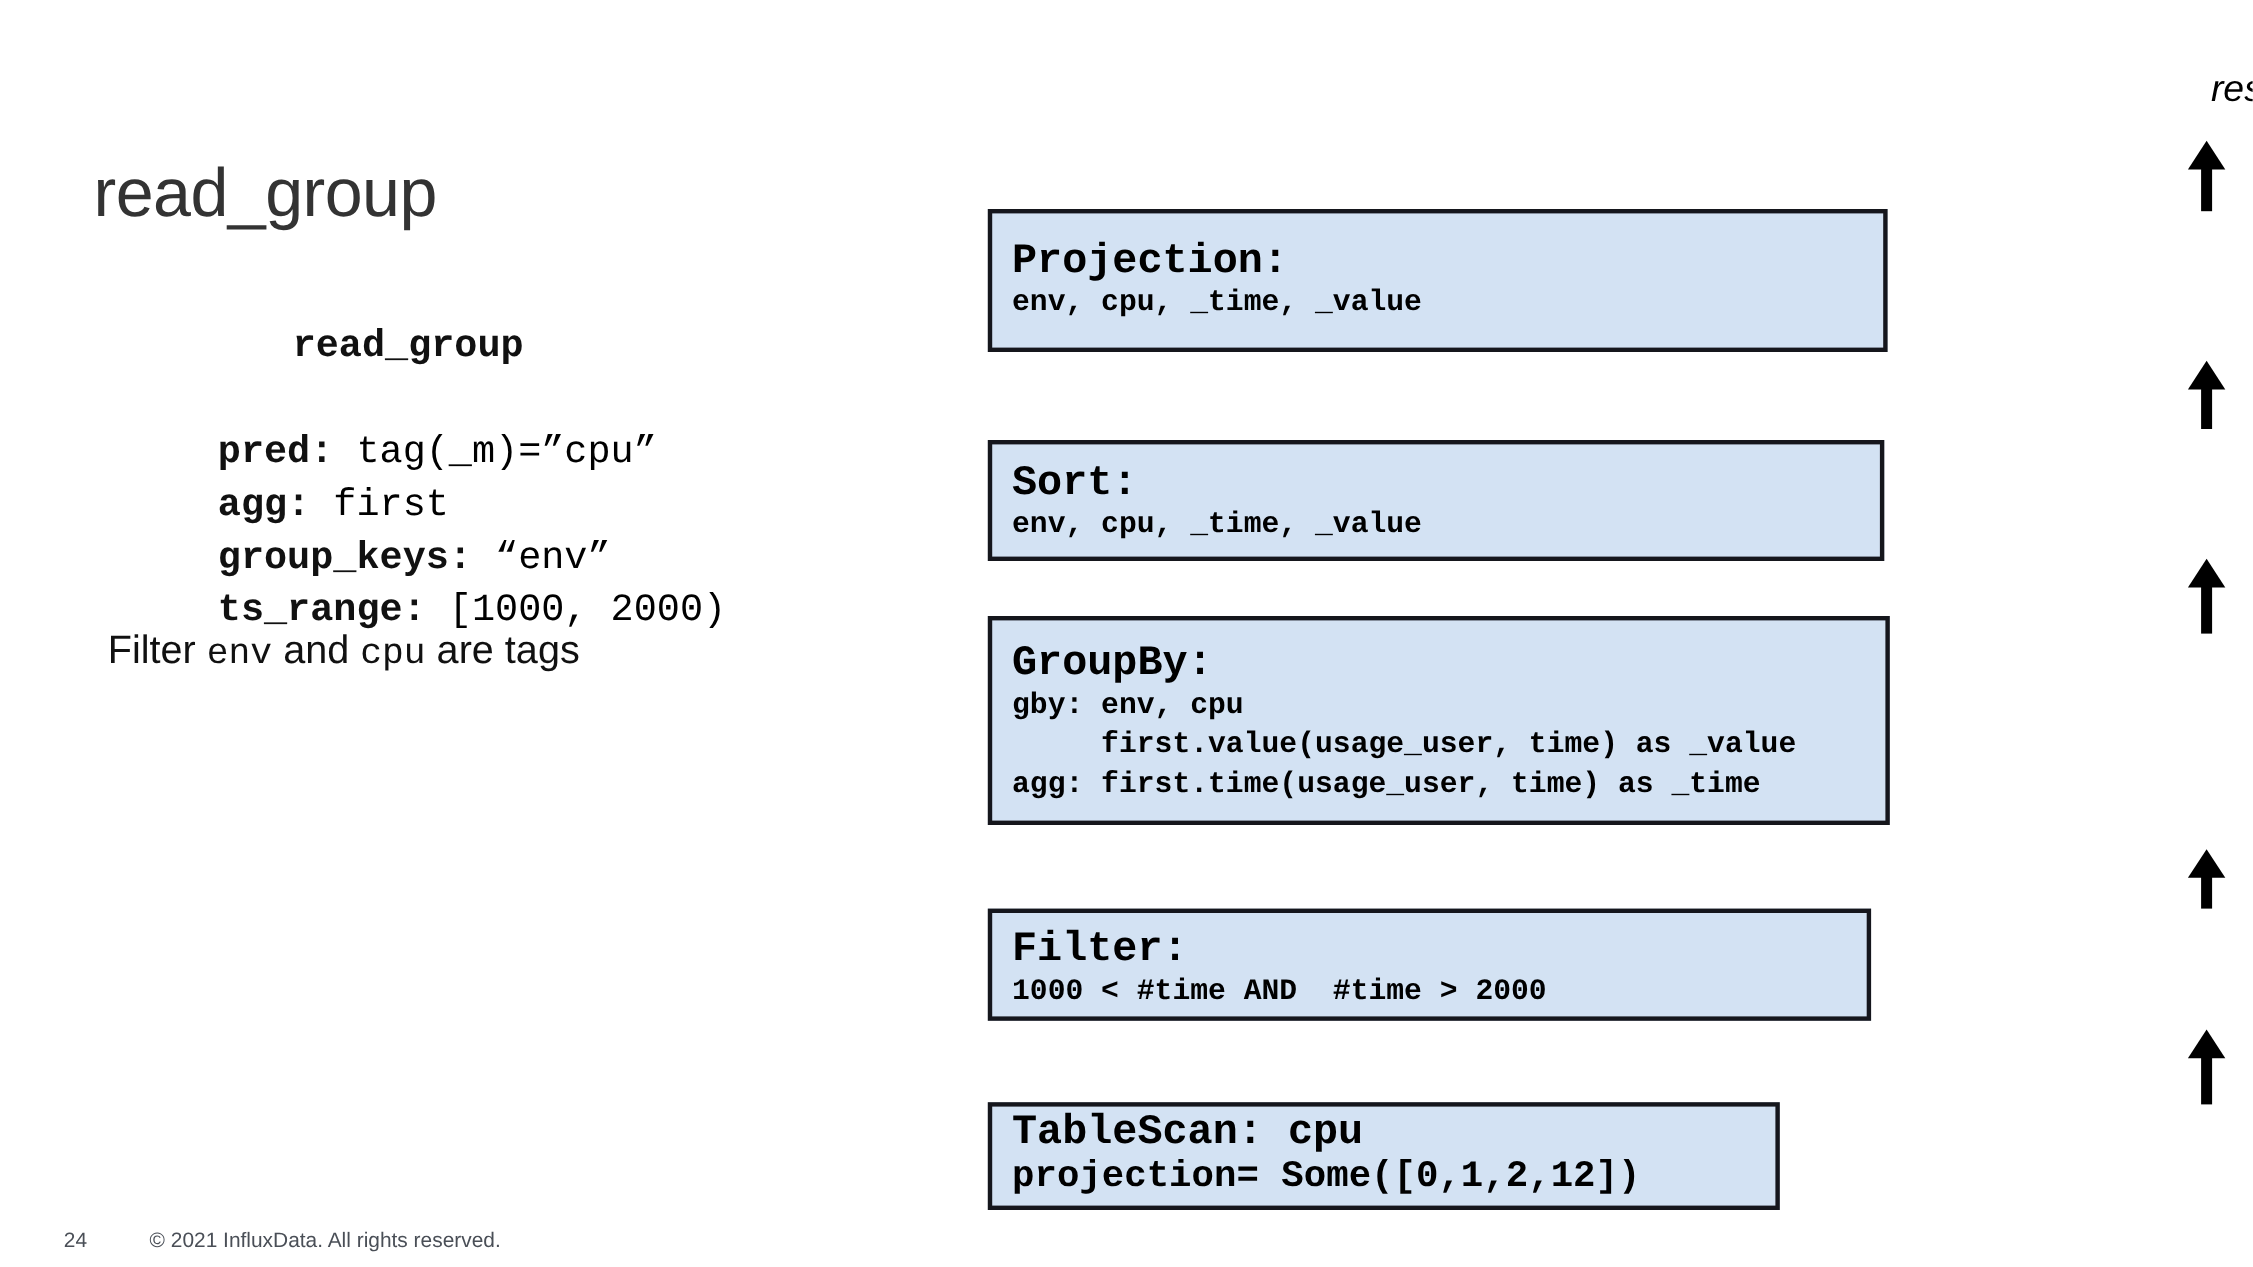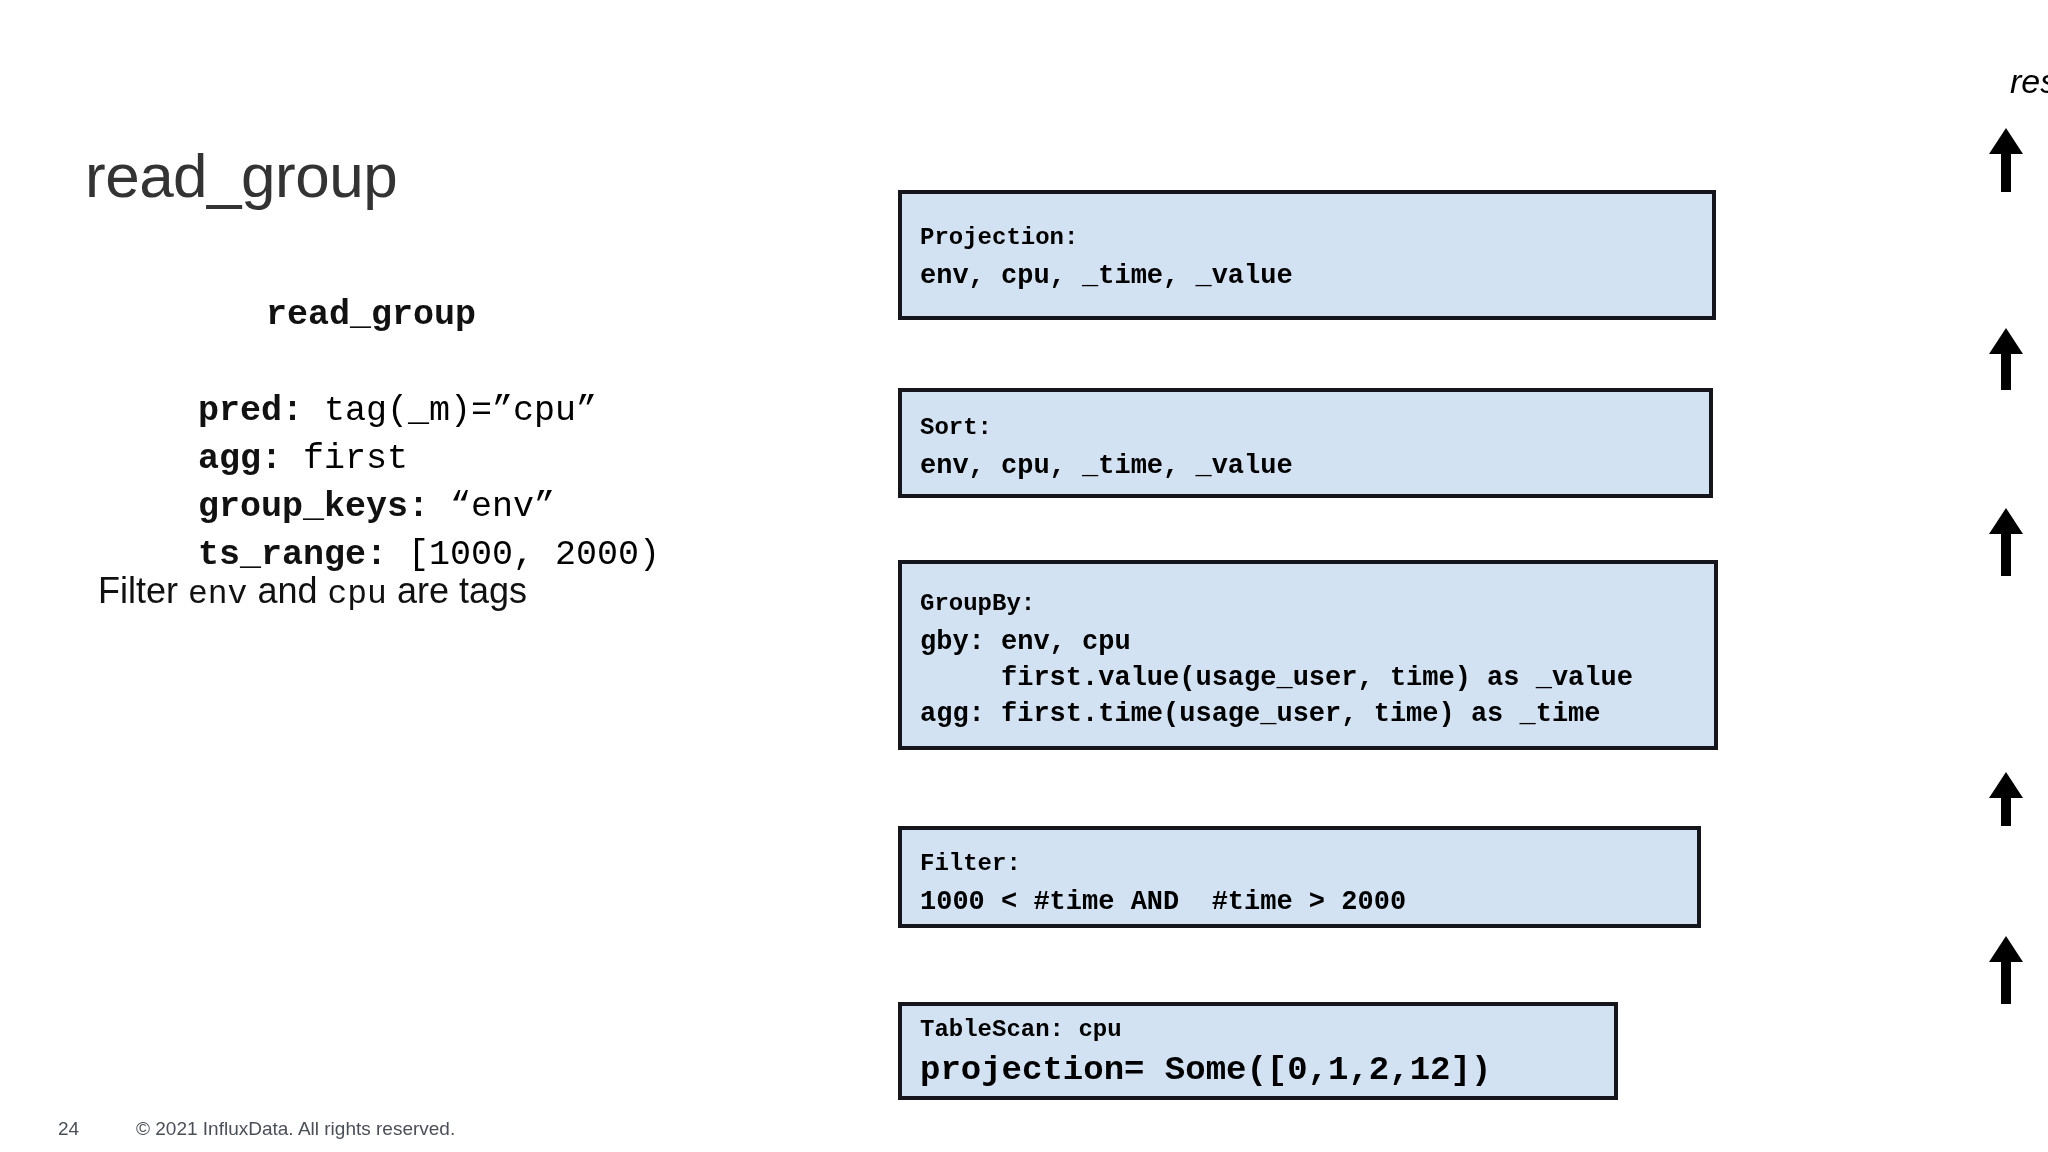--- a/index.html
+++ b/index.html
@@ -110,21 +110,21 @@
     position: absolute;
     box-sizing: border-box;
     background: #d3e2f3;
     border: 4px solid #15161c;
     padding-left: 18px;
     overflow: hidden;
   }
   .box-title {
     font-family: "Liberation Mono", monospace;
     font-weight: bold;
-    font-size: 24px;
+    font-size: 38px;
     line-height: 40px;
     color: #000000;
     white-space: pre;
   }
   .box-line {
     font-family: "Liberation Mono", monospace;
     font-weight: bold;
     font-size: 27px;
     line-height: 36px;
     color: #000000;
@@ -184,21 +184,21 @@
     <div class="arrow" style="left:1121px; top:150px; height:42px;"></div>
 
     <div class="plan-box" style="left:18px; top:190px; width:818px; height:130px; padding-top:24px;">
       <div class="box-title">Projection:</div>
       <div class="box-line">env, cpu, _time, _value</div>
     </div>
 
     <div class="arrow-head" style="left:1109px; top:328px;"></div>
     <div class="arrow" style="left:1121px; top:350px; height:40px;"></div>
 
-    <div class="plan-box" style="left:18px; top:388px; width:815px; height:110px; padding-top:16px;">
+    <div class="plan-box" style="left:18px; top:400px; width:815px; height:110px; padding-top:16px;">
       <div class="box-title">Sort:</div>
       <div class="box-line">env, cpu, _time, _value</div>
     </div>
 
     <div class="arrow-head" style="left:1109px; top:508px;"></div>
     <div class="arrow" style="left:1121px; top:530px; height:46px;"></div>
 
     <div class="plan-box" style="left:18px; top:560px; width:820px; height:190px; padding-top:20px;">
       <div class="box-title">GroupBy:</div>
       <div class="box-line">gby: env, cpu</div>

